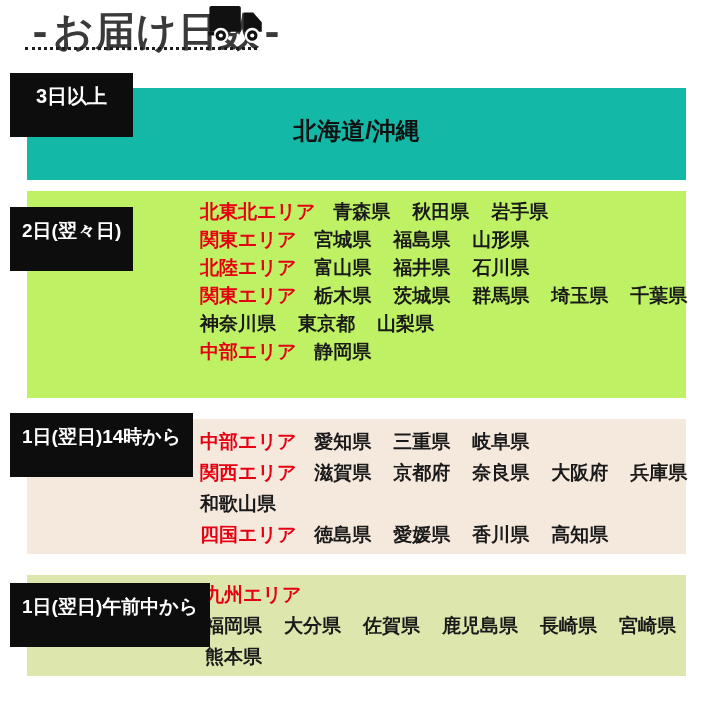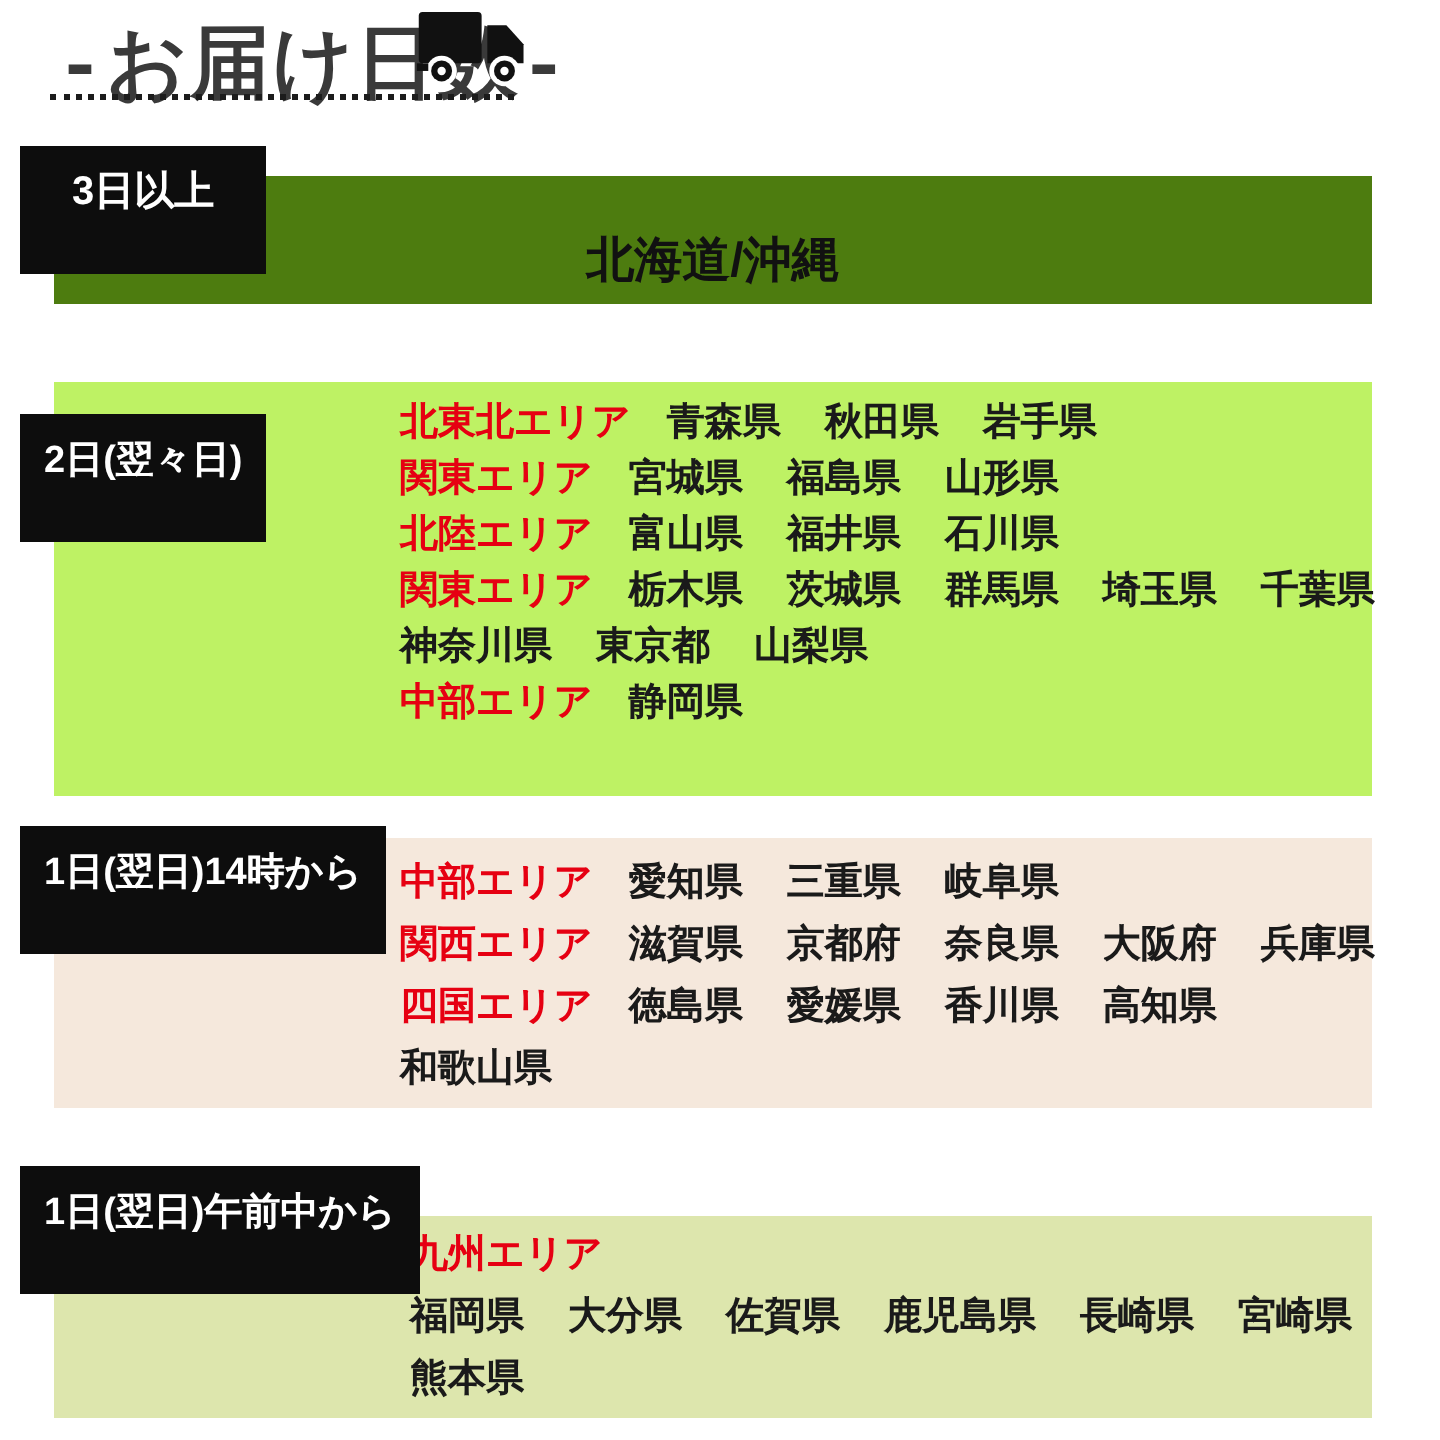--- a/index.html
+++ b/index.html
@@ -20,35 +20,35 @@
   }
   
   .tag {
     position:absolute; left:10px; z-index:2; height:64px; line-height:47px;
     background:#0d0d0d; color:#ffffff; font-size:19px; padding:0 12px;
     white-space:nowrap;
   }
   
   .box { position:absolute; left:27px; width:659px; z-index:1; }
   .band1 .tag { top:73px; padding:0 26px; font-size:20px; }
-  .band1 .box { top:88px; height:64px; background:#4d7c0f; }
+  .band1 .box { top:88px; height:92px; background:#14b8a6; }
   .region { text-align:center; line-height:86px; font-size:24px; color:#111111; }
 
   .band2 .tag { top:195px;margin-top:12px; }
   .band2 .box { top:191px; height:207px; background:#bef264; }
   .band2 .content { padding:7px 0 0 173px; }
   .band2 .line { line-height:28px; }
 
   .band3 .tag { top:413px; }
   .band3 .box { top:419px; height:135px; background:#f5e8dc; }
   .band3 .content { padding:7px 0 0 173px; }
   .band3 .line { line-height:31px; }
 
   .band4 .tag { top:583px; }
-  .band4 .box { top:608px; height:101px; background:#dde6ad; }
+  .band4 .box { top:575px; height:101px; background:#dde6ad; }
   .band4 .content { padding:4px 0 0 178px; }
   .band4 .line { line-height:31px; }
 
   .line { font-size:19px; color:#1a1a1a; white-space:nowrap; }
   .area { color:#e60012; margin-right:18px; }
   .area:empty { display:none; }
   .pref { margin-right:22px; }
   .pref:last-child { margin-right:0; }
 </style>
 </head>
@@ -92,22 +92,22 @@
       </div>
     </div>
   </section>
 
   <section class="band band3">
     <div class="tag">1日(翌日)14時から</div>
     <div class="box">
       <div class="content">
         <div class="line"><span class="area">中部エリア</span><span class="prefs"><span class="pref">愛知県</span><span class="pref">三重県</span><span class="pref">岐阜県</span></span></div>
         <div class="line"><span class="area">関西エリア</span><span class="prefs"><span class="pref">滋賀県</span><span class="pref">京都府</span><span class="pref">奈良県</span><span class="pref">大阪府</span><span class="pref">兵庫県</span></span></div>
+        <div class="line"><span class="prefs"><span class="pref">和歌山県</span></span></div>
         <div class="line"><span class="area">四国エリア</span><span class="prefs"><span class="pref">徳島県</span><span class="pref">愛媛県</span><span class="pref">香川県</span><span class="pref">高知県</span></span></div>
-        <div class="line"><span class="prefs"><span class="pref">和歌山県</span></span></div>
       </div>
     </div>
   </section>
 
   <section class="band band4">
     <div class="tag">1日(翌日)午前中から</div>
     <div class="box">
       <div class="content">
         <div class="line"><span class="area">九州エリア</span><span class="prefs"></span></div>
         <div class="line"><span class="prefs"><span class="pref">福岡県</span><span class="pref">大分県</span><span class="pref">佐賀県</span><span class="pref">鹿児島県</span><span class="pref">長崎県</span><span class="pref">宮崎県</span></span></div>

